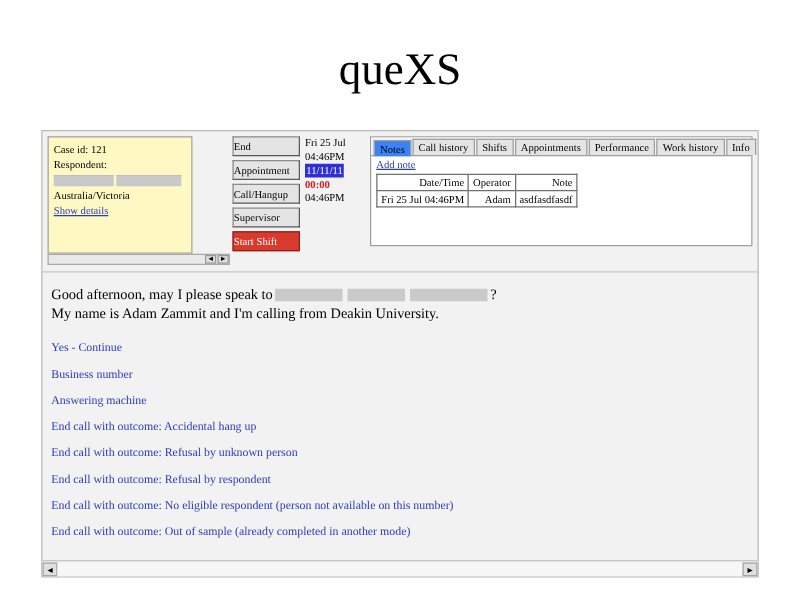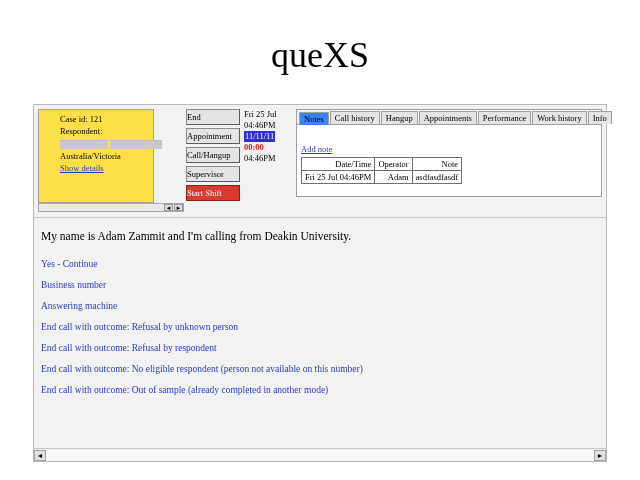--- a/index.html
+++ b/index.html
@@ -51,26 +51,26 @@
     height: 108px;
   }
 
   
   .case-panel {
     position: absolute;
     left: 4px;
     top: 4px;
     width: 116px;
     height: 94px;
-    background: #fde047;
+    background: #fef9c3;
     border: 1px solid #9f9f9f;
     box-sizing: border-box;
     font-size: 8.5px;
     color: #000000;
-    padding: 3px 21px;
+    padding: 3px 4px;
     line-height: 1.45;
   }
   .case-panel .row { white-space: nowrap; }
   .redact {
     display: inline-block;
     height: 8px;
     background: #c9c9c9;
     vertical-align: middle;
     border-top: 1px solid #bdbdbd;
   }
@@ -163,21 +163,21 @@
     color: #000000;
     cursor: pointer;
     white-space: nowrap;
   }
   .tab.active {
     background: #3b82f6;
     position: relative;
     top: 1px;
   }
   .tab-body {
-    padding: 19px 4px;
+    padding: 1px 4px;
     font-size: 8.5px;
   }
   .add-note-link {
     color: #2b3bbd;
     text-decoration: underline;
     font-size: 8.5px;
     cursor: pointer;
   }
   table.notes {
     border-collapse: collapse;
@@ -331,21 +331,21 @@
         <div>04:46PM</div>
         <div><span class="hl-blue">11/11/11</span></div>
         <div><span class="hl-red">00:00</span></div>
         <div>04:46PM</div>
       </div>
 
       <div class="tab-panel">
         <div class="tab-strip">
           <div class="tab active">Notes</div>
           <div class="tab">Call history</div>
-          <div class="tab">Hangup</div>
+          <div class="tab">Shifts</div>
           <div class="tab">Appointments</div>
           <div class="tab">Performance</div>
           <div class="tab">Work history</div>
           <div class="tab">Info</div>
         </div>
         <div class="tab-body">
           <span class="add-note-link">Add note</span>
           <table class="notes">
             <thead>
               <tr>
@@ -368,26 +368,30 @@
       <div class="mini-scroll">
         <div class="arrow">◄</div>
         <div class="arrow">►</div>
       </div>
 
     </div>
 
     <div class="divider"></div>
 
     <div class="script-area">
+      <div class="script-line">
+        <span>Good afternoon, may I please speak to</span><span class="redact-lg" style="width:54px;"></span><span class="redact-lg" style="width:46px;"></span><span class="redact-lg" style="width:62px;"></span><span>?</span>
+      </div>
       <div class="script-line">My name is Adam Zammit and I'm calling from Deakin University.</div>
 
       <div class="answers">
         <span class="answer-link">Yes - Continue</span>
         <span class="answer-link">Business number</span>
         <span class="answer-link">Answering machine</span>
+        <span class="answer-link">End call with outcome: Accidental hang up</span>
         <span class="answer-link">End call with outcome: Refusal by unknown person</span>
         <span class="answer-link">End call with outcome: Refusal by respondent</span>
         <span class="answer-link">End call with outcome: No eligible respondent (person not available on this number)</span>
         <span class="answer-link">End call with outcome: Out of sample (already completed in another mode)</span>
       </div>
     </div>
 
     <div class="bottom-scroll">
       <div class="sb-arrow">◄</div>
       <div class="sb-track"></div>

